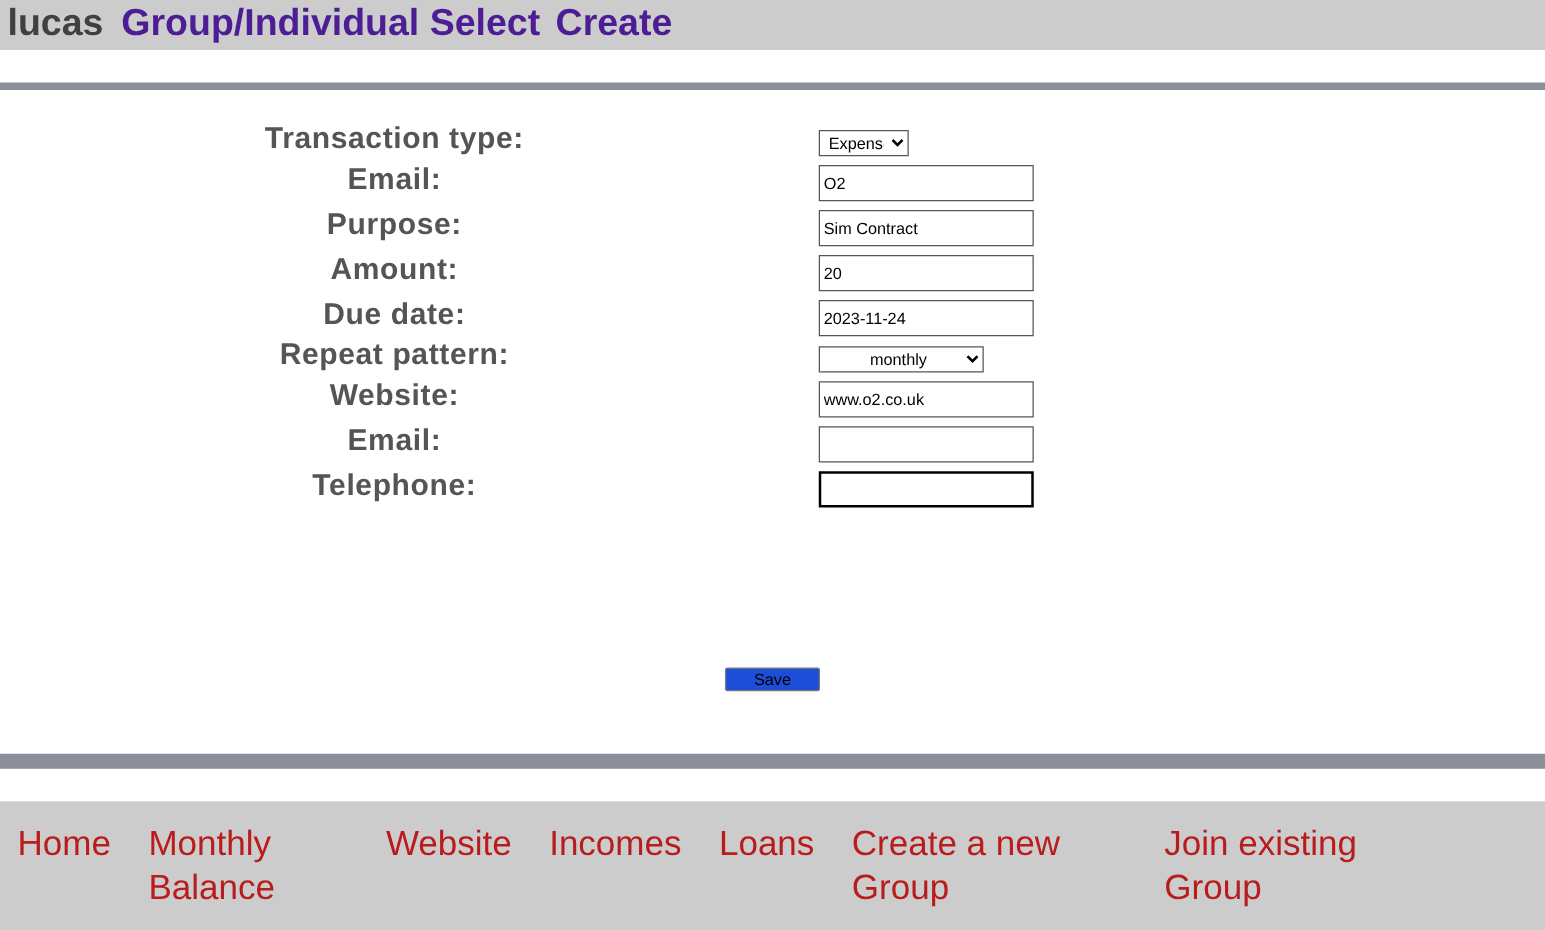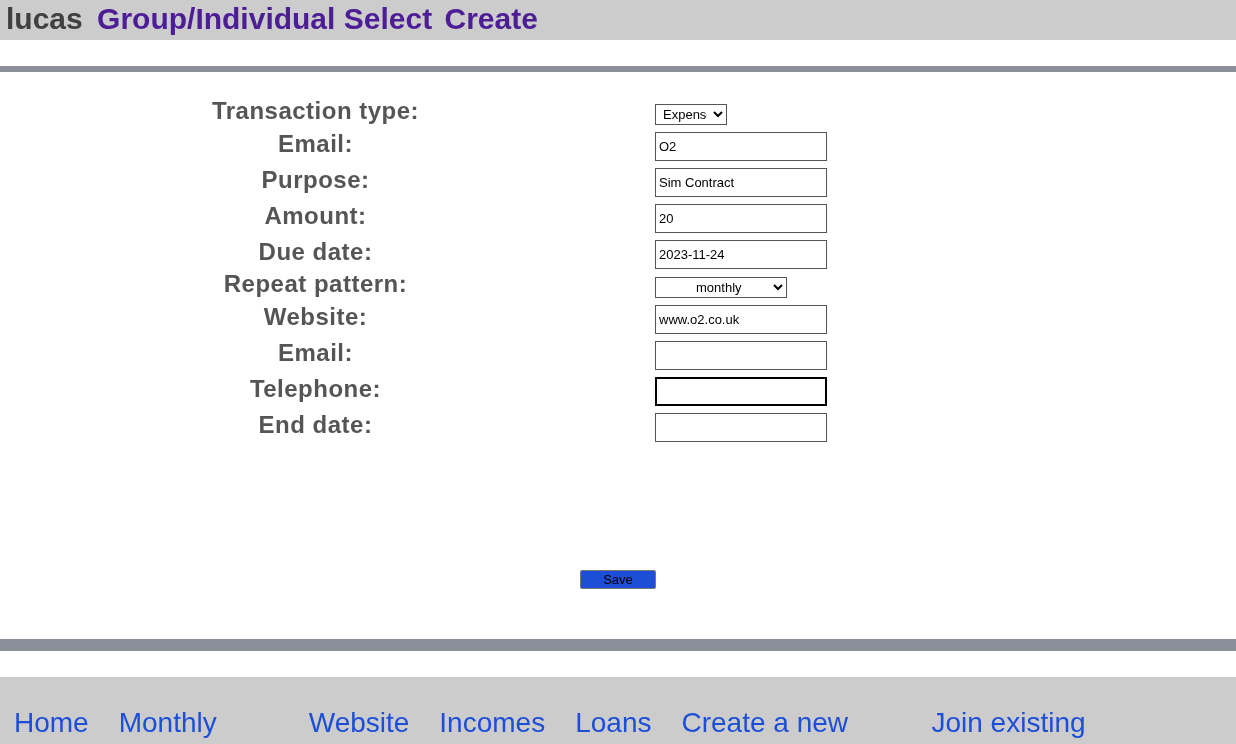--- a/index.html
+++ b/index.html
@@ -74,27 +74,26 @@
     background: #8a8f99;
   }
   .bottom-links {
     background: #cccccc;
     padding: 16px 14px 18px 14px;
     margin-top: 26px;
     display: flex;
     flex-wrap: wrap;
   }
   .bottom-links a {
-    color: #1d4ed8;
+    color: #b91c1c;
     text-decoration: none;
     font-size: 28px;
     font-weight: 500;
     margin-right: 30px;
     line-height: 1.25;
-    margin-top: 12px;
   }
   .bottom-links a.wide { max-width: 220px; }
 </style>
 </head>
 <body>
 
 <div class="topbar">
   <span class="username">lucas</span>
   <a href="#">Group/Individual Select</a>
   <a href="#">Create</a>
@@ -164,26 +163,20 @@
     </div>
   </div>
 
   <div class="form-row">
     <div class="form-label">Telephone:</div>
     <div class="form-field">
       <input type="text" class="focused" value="" style="">
     </div>
   </div>
 
-  <div class="form-row">
-    <div class="form-label">End date:</div>
-    <div class="form-field">
-      <input type="text" value="" style="">
-    </div>
-  </div>
 
   <div class="save-row">
     <button>Save</button>
   </div>
 </div>
 
 <div class="hr-bottom"></div>
 
 <div class="bottom-links">
   <a href="#">Home</a>

